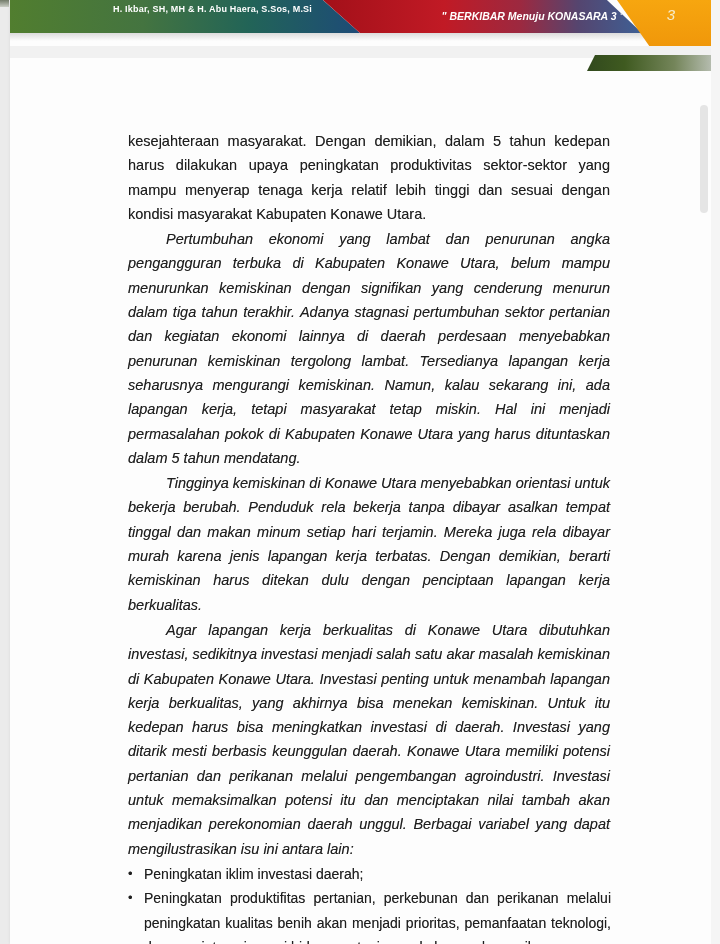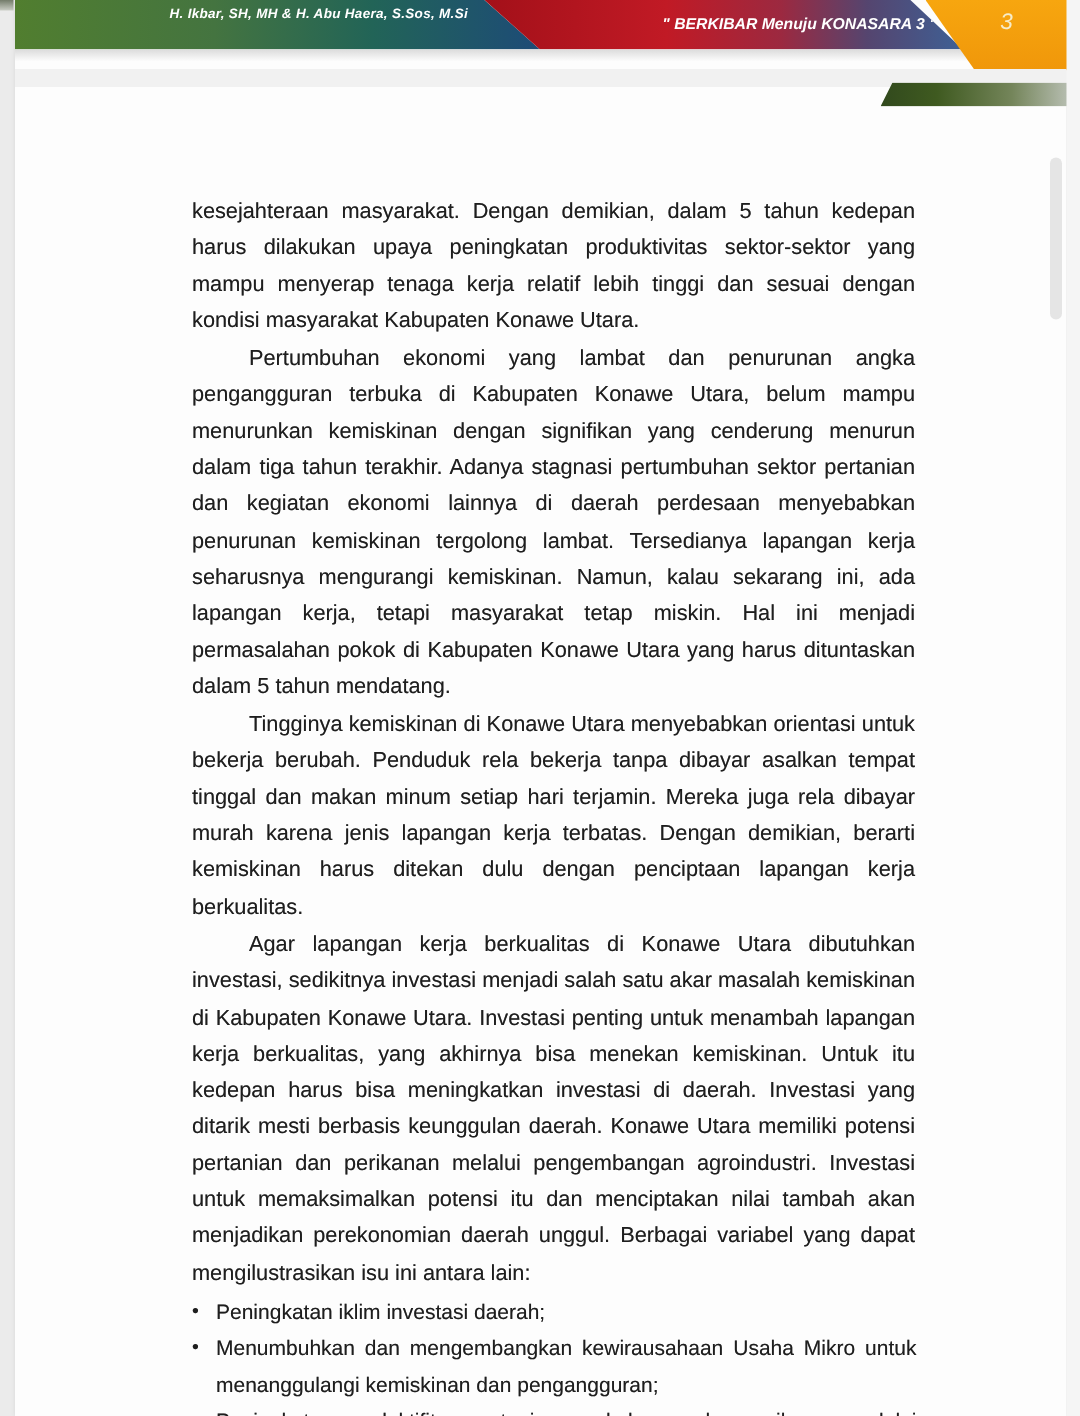--- a/index.html
+++ b/index.html
@@ -31,21 +31,21 @@
   }
   
   .band-green {
     position: absolute; left: 0; top: 0; width: 350px; height: 33px;
     clip-path: polygon(0 0, 89.4% 0, 100% 100%, 0 100%);
     background: linear-gradient(90deg, #517e2f 0%, #447440 38%, #226457 68%, #1d4b77 100%);
   }
   .authors {
     position: absolute; left: 85px; top: 4px; width: 235px;
     text-align: center; color: #ffffff; font-size: 9px; font-weight: bold;
-    letter-spacing: .2px; white-space: nowrap; font-style: italic;
+    letter-spacing: .2px; white-space: nowrap;
   }
   .band-red {
     position: absolute; left: 313px; top: 0; width: 319px; height: 33px;
     clip-path: polygon(0 0, 89% 0, 100% 100%, 11.6% 100%);
     background: linear-gradient(90deg, #a31019 0%, #c11a25 38%, #9c2940 62%, #55456f 80%, #3e6095 100%);
   }
   .motto {
     position: absolute; left: 105px; top: 10px; width: 210px;
     text-align: center; color: #ffffff; font-size: 10.5px;
     font-weight: bold; font-style: italic; white-space: nowrap;
@@ -74,21 +74,21 @@
   }
   
   .content {
     position: absolute; left: 117px; top: 128px; width: 484px;
     color: #1e1e1e;
     text-shadow: 0 0 0.4px rgba(0,0,0,0.45);
   }
   .content p {
     margin: 1px; font-size: 14.5px; line-height: 24.3px; text-align: justify;
   }
-  .content p.indented { text-indent: 38px; }
+  .content p.indented { text-indent: 38px; font-style: italic; }
   .content ul { list-style: none; margin: 0; padding: 0; }
   .content li {
     position: relative; padding-left: 17px;
     font-size: 14px; line-height: 24.3px; text-align: justify;
   }
   .content li::before {
     content: "\2022";
     position: absolute; left: 1px; top: 0; font-size: 13px;
   }
 </style>
@@ -117,21 +117,20 @@
 
   <div class="green-bar"></div>
 
   <div class="content">
     <p>kesejahteraan masyarakat. Dengan demikian, dalam 5 tahun kedepan harus dilakukan upaya peningkatan produktivitas sektor-sektor yang mampu menyerap tenaga kerja relatif lebih tinggi dan sesuai dengan kondisi masyarakat Kabupaten Konawe Utara.</p>
     <p class="indented">Pertumbuhan ekonomi yang lambat dan penurunan angka pengangguran terbuka di Kabupaten Konawe Utara, belum mampu menurunkan kemiskinan dengan signifikan yang cenderung menurun dalam tiga tahun terakhir. Adanya stagnasi pertumbuhan sektor pertanian dan kegiatan ekonomi lainnya di daerah perdesaan menyebabkan penurunan kemiskinan tergolong lambat. Tersedianya lapangan kerja seharusnya mengurangi kemiskinan. Namun, kalau sekarang ini, ada lapangan kerja, tetapi masyarakat tetap miskin. Hal ini menjadi permasalahan pokok di Kabupaten Konawe Utara yang harus dituntaskan dalam 5 tahun mendatang.</p>
     <p class="indented">Tingginya kemiskinan di Konawe Utara menyebabkan orientasi untuk bekerja berubah. Penduduk rela bekerja tanpa dibayar asalkan tempat tinggal dan makan minum setiap hari terjamin. Mereka juga rela dibayar murah karena jenis lapangan kerja terbatas. Dengan demikian, berarti kemiskinan harus ditekan dulu dengan penciptaan lapangan kerja berkualitas.</p>
     <p class="indented">Agar lapangan kerja berkualitas di Konawe Utara dibutuhkan investasi, sedikitnya investasi menjadi salah satu akar masalah kemiskinan di Kabupaten Konawe Utara. Investasi penting untuk menambah lapangan kerja berkualitas, yang akhirnya bisa menekan kemiskinan. Untuk itu kedepan harus bisa meningkatkan investasi di daerah. Investasi yang ditarik mesti berbasis keunggulan daerah. Konawe Utara memiliki potensi pertanian dan perikanan melalui pengembangan agroindustri. Investasi untuk memaksimalkan potensi itu dan menciptakan nilai tambah akan menjadikan perekonomian daerah unggul. Berbagai variabel yang dapat mengilustrasikan isu ini antara lain:</p>
     <ul>
       <li>Peningkatan iklim investasi daerah;</li>
-      <li>Menumbuhkan dan mengembangkan kewirausahaan Usaha Mikro untuk menanggulangi kemiskinan dan pengangguran;</li>
       <li>Peningkatan produktifitas pertanian, perkebunan dan perikanan melalui peningkatan kualitas benih akan menjadi prioritas, pemanfaatan teknologi, dan penciptaan inovasi bidang pertanian perkebunan dan perikanan;</li>
     </ul>
   </div>
 
 </div>
 
 <div class="right-track"></div>
 <div class="scroll-thumb"></div>
 
 </body></html>

